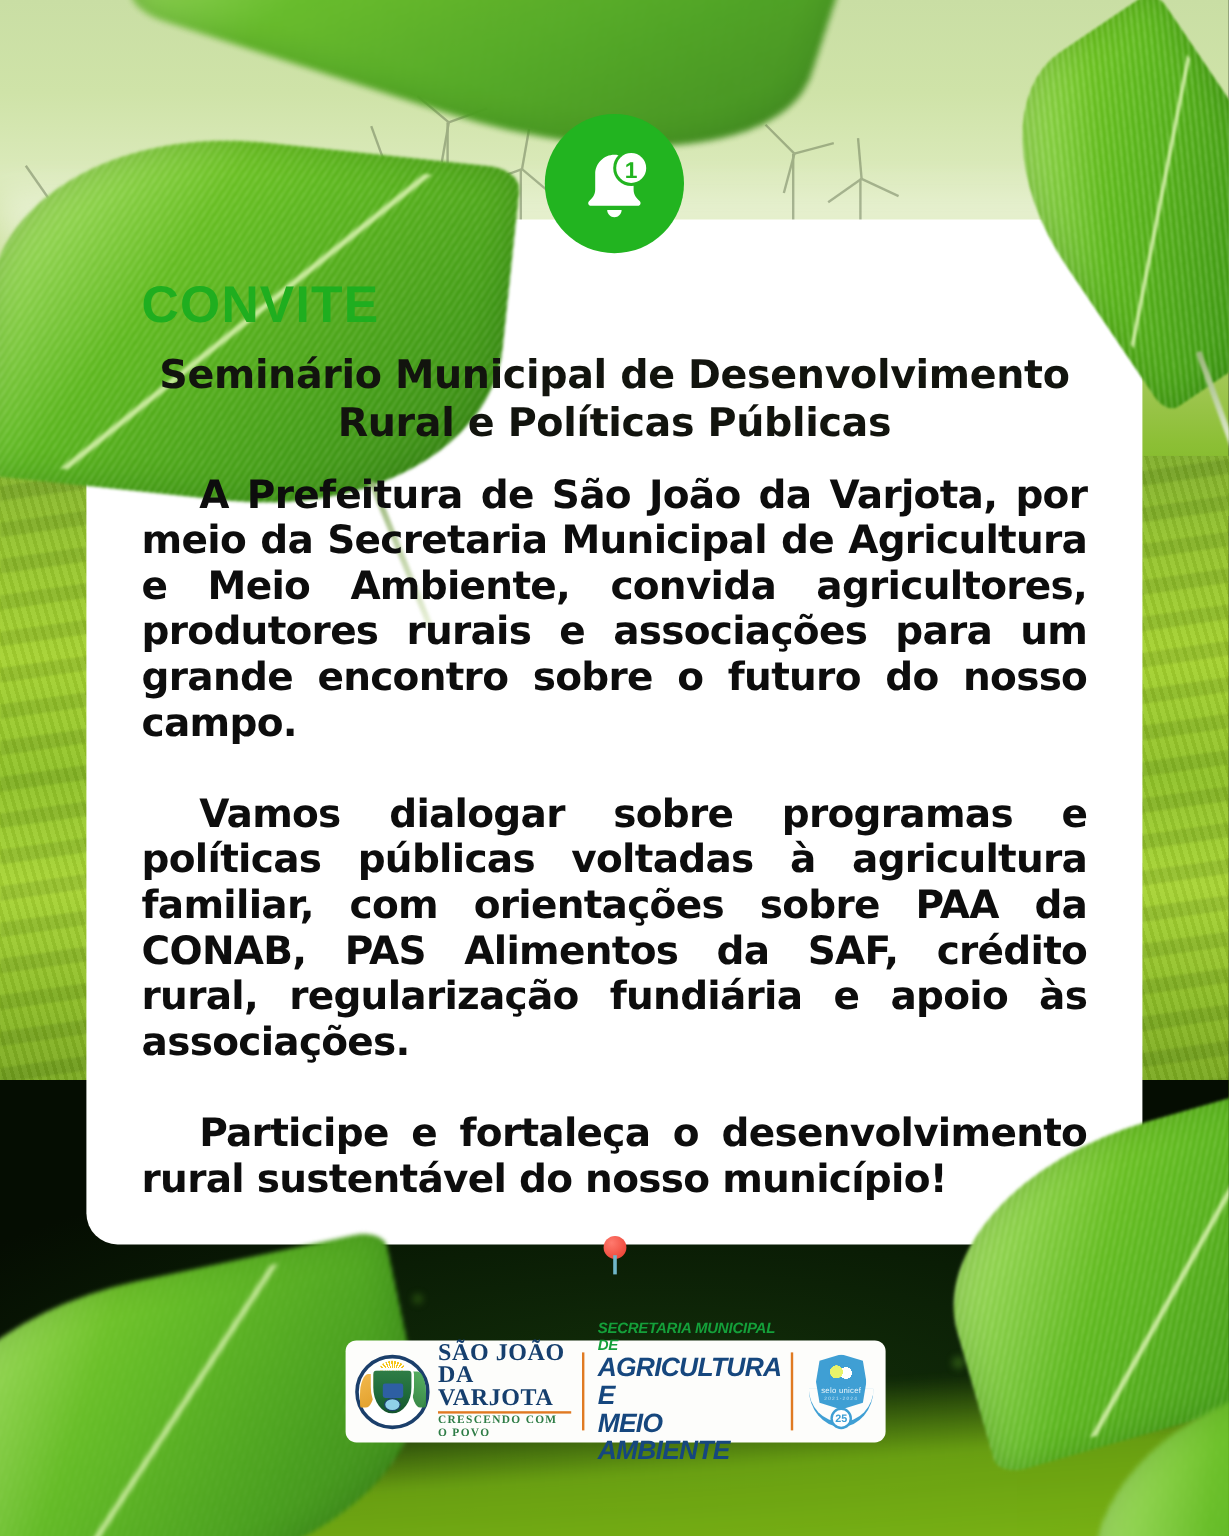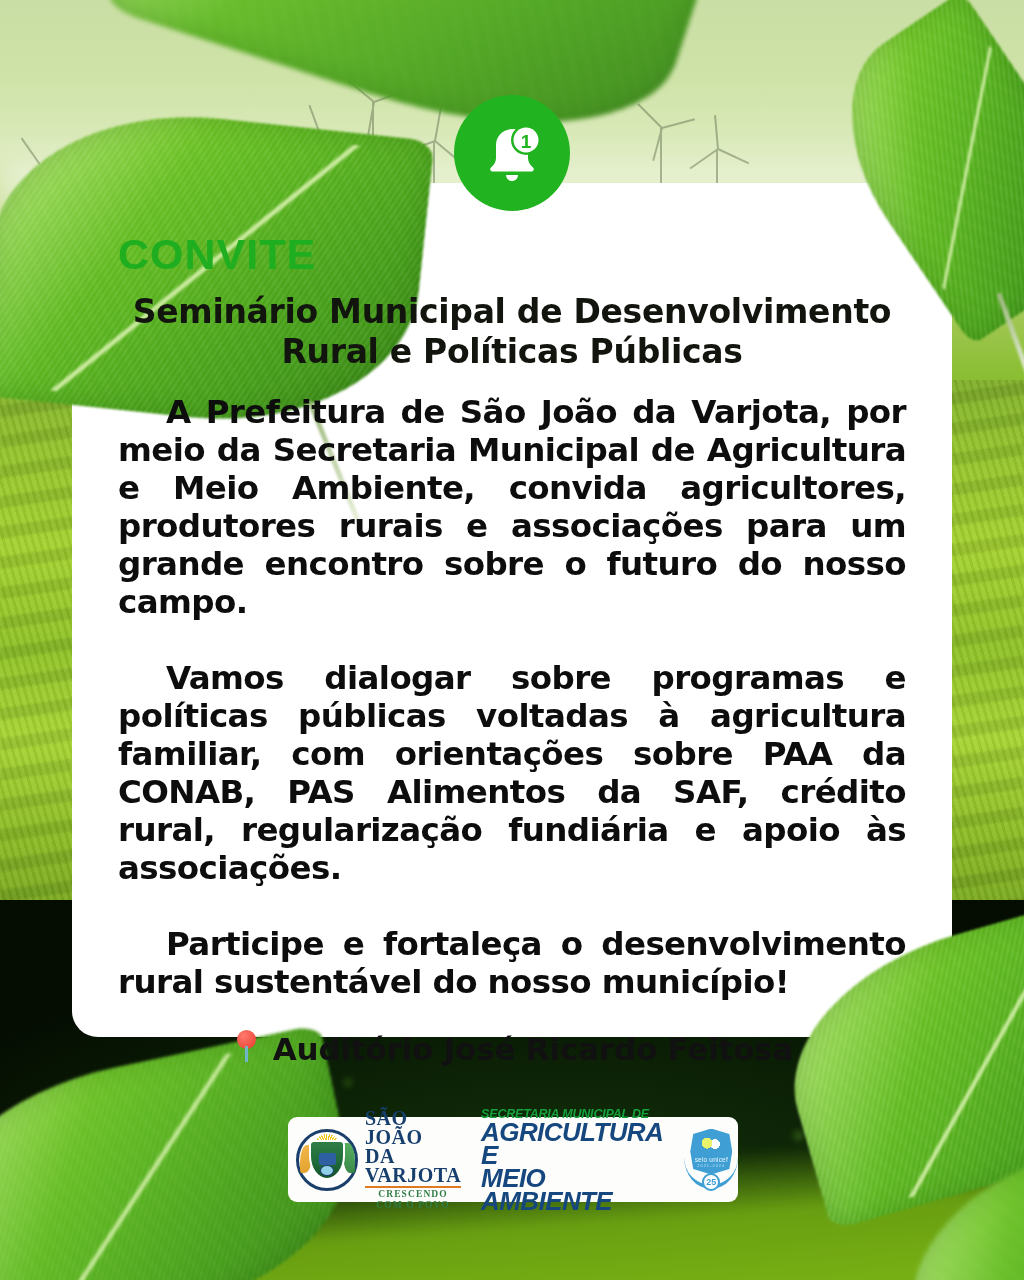--- a/index.html
+++ b/index.html
@@ -182,26 +182,26 @@
   .crest .branch{ position:absolute; right:3px; top:14px; width:12px; height:30px;
      background:linear-gradient(210deg,#4fae5a,#2d7f3c); border-radius:10% 60% 10% 60%; opacity:.95; }
   .crest .house{ position:absolute; left:23px; top:24px; width:17px; height:12px; background:#2e5fa3; border-radius:2px; }
   .crest .globe{ position:absolute; left:24px; top:36px; width:14px; height:11px; border-radius:50%;
      background:#8fd0e8; border:1px solid #1b3f6b; }
   .town{ margin-left:7px; }
   .town .l1,.town .l2{ font-family:"Liberation Serif", serif; font-weight:bold; color:#163f6e;
      font-size:20px; line-height:19px; letter-spacing:.5px; }
   .town .rule{ height:2px; background:#e07a22; margin:1px 0 1px 0; }
   .town .l3{ font-family:"Liberation Serif", serif; color:#2f7d46; font-size:9.5px;
-     letter-spacing:1.1px; font-weight:bold; line-height:11px;text-align:center; }
+     letter-spacing:1.1px; font-weight:bold; line-height:11px; }
   .sec{ margin-left:2px; }
   .sec .s1{ font-family:"Liberation Sans", sans-serif; font-style:italic; font-weight:bold;
      color:#14a03a; font-size:12.5px; letter-spacing:-.2px; line-height:14px; }
   .sec .s2,.sec .s3{ font-family:"Liberation Sans", sans-serif; font-style:italic; font-weight:bold;
-     color:#16477e; font-size:26px; letter-spacing:-.6px; line-height:23px; }
+     color:#16477e; font-size:22px; letter-spacing:-.6px; line-height:23px; }
   .unicef{ position:relative; width:58px; height:66px; flex:0 0 58px; margin-left:2px; }
   .unicef .seal{ position:absolute; left:8px; top:2px; width:42px; height:46px;
      background:#3f9fd4; clip-path:polygon(50% 0,93% 12%,100% 50%,93% 88%,50% 100%,7% 88%,0 50%,7% 12%);
      display:flex; flex-direction:column; align-items:center; justify-content:center; }
   .unicef .fig{ width:20px; height:18px; border-radius:3px;
      background:radial-gradient(circle at 30% 40%, #e8f36a 0 30%, transparent 31%),
                 radial-gradient(circle at 70% 45%, #ffffff 0 28%, transparent 29%),
                 #3f9fd4; }
   .unicef .txt{ color:#eaf6fb; font-size:6.5px; font-family:"Liberation Sans", sans-serif; margin-top:2px; letter-spacing:.2px;}
   .unicef .txt2{ color:#bfe2f2; font-size:4px; font-family:"Liberation Sans", sans-serif; letter-spacing:1px;}
@@ -272,21 +272,20 @@
 
   <p class="p1 para">A Prefeitura de São João da Varjota, por meio da Secretaria Municipal de Agricultura e Meio Ambiente, convida agricultores, produtores rurais e associações para um grande encontro sobre o futuro do nosso campo.</p>
   <p class="p2 para">Vamos dialogar sobre programas e políticas públicas voltadas à agricultura familiar, com orientações sobre PAA da CONAB, PAS Alimentos da SAF, crédito rural, regularização fundiária e apoio às associações.</p>
   <p class="p3 para">Participe e fortaleça o desenvolvimento rural sustentável do nosso município!</p>
 
   <div class="venue">
     <div class="venue-row">
       <span class="ico">
         <span class="pin"><span class="ball"></span><span class="stick"></span></span>
       </span>
-      <span>Auditório José Ricardo Feitosa</span>
     </div>
   </div>
 </div>
 
 <div class="bell-badge">
   <svg width="72" height="72" viewBox="0 0 72 72" aria-hidden="true">
     <path d="M36 12c-8.8 0-16 7.2-16 16v13c0 4-2 7-5 9.5-1.6 1.3-.7 4 1.4 4h39.2c2.1 0 3-2.7 1.4-4-3-2.5-5-5.5-5-9.5V28c0-8.8-7.2-16-16-16z" fill="#ffffff"></path>
     <path d="M30 58h12c0 3.3-2.7 6-6 6s-6-2.7-6-6z" fill="#ffffff"></path>
     <circle cx="50" cy="23" r="15" fill="#22b420"></circle>
     <circle cx="50" cy="23" r="12.5" fill="#ffffff"></circle>

